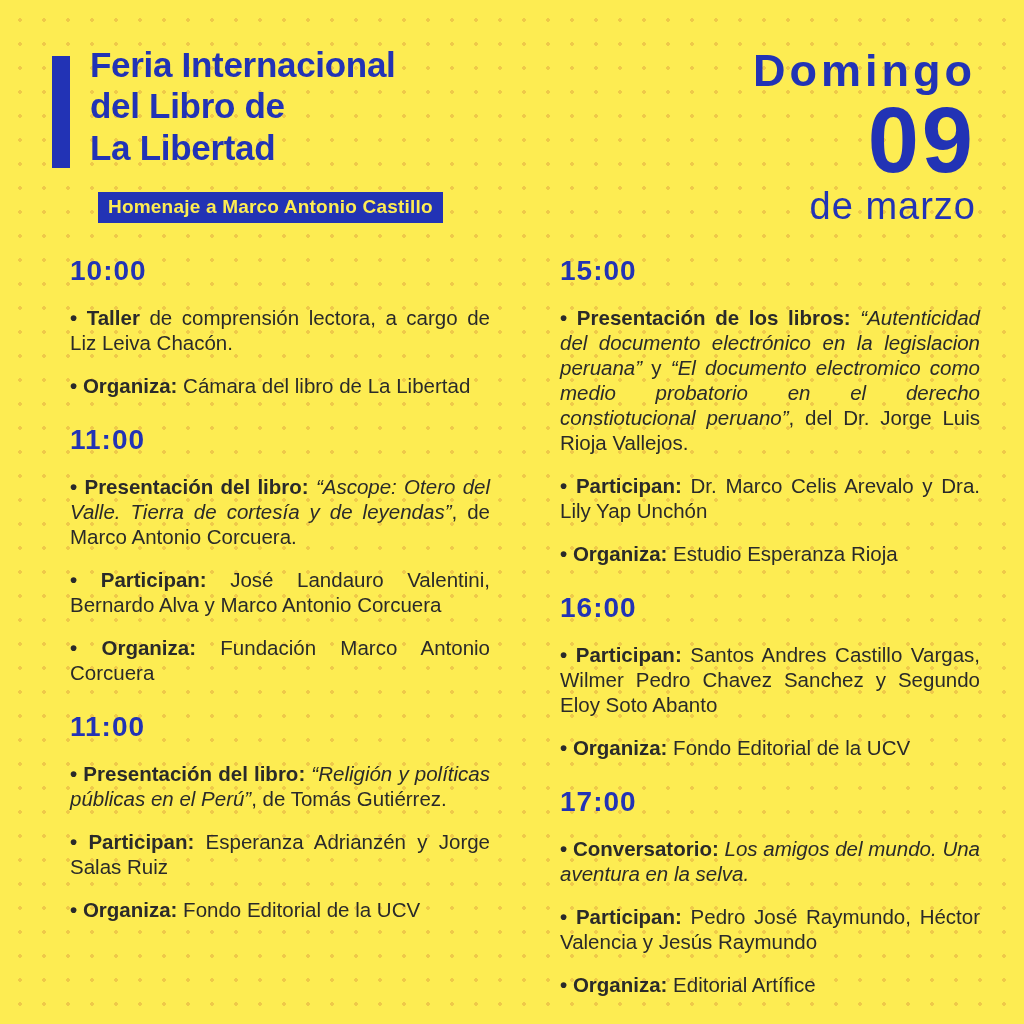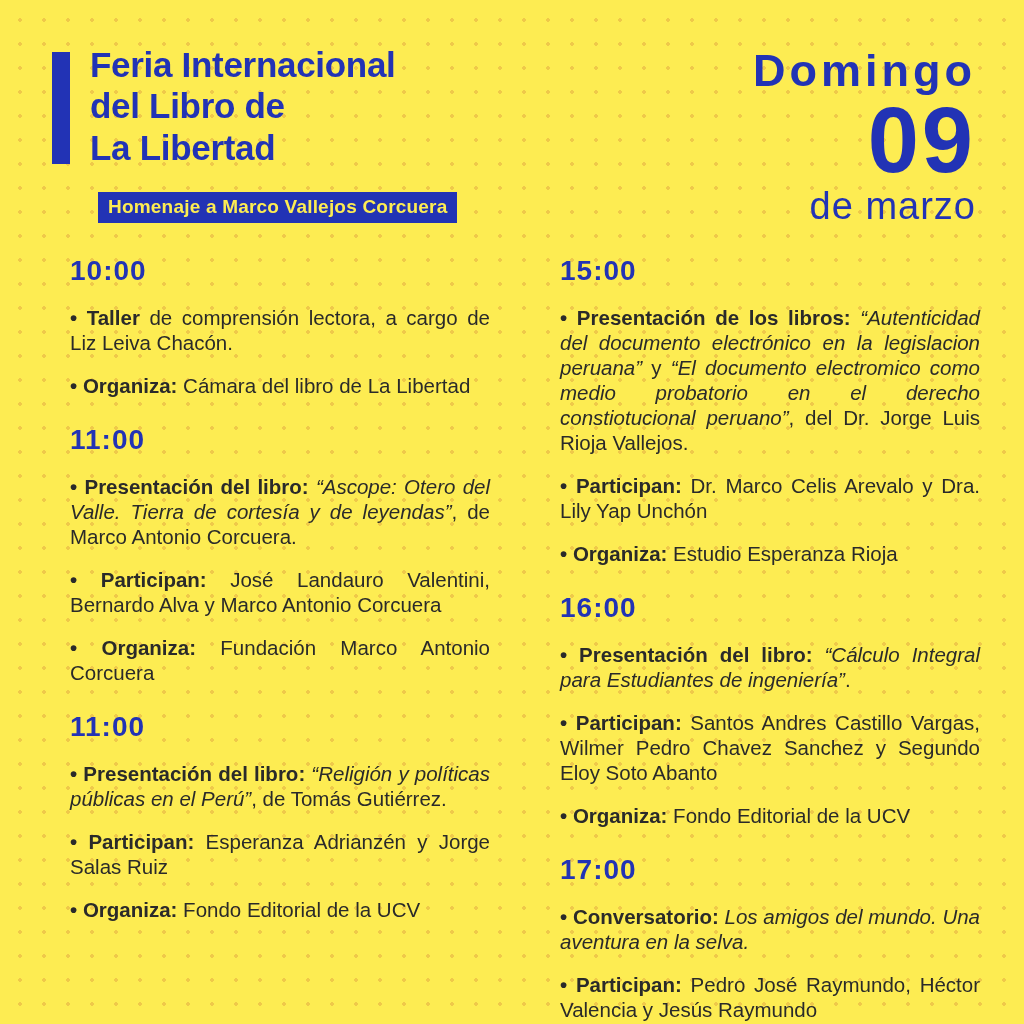--- a/index.html
+++ b/index.html
@@ -35,21 +35,21 @@
     top: 44px;
     left: 52px;
     right: 48px;
     height: 180px;
   }
   .brand {
     position: absolute;
     left: 0;
     top: 0;
     display: flex;
-    align-items: center;
+    align-items: flex-end;
   }
   .brand-bar {
     width: 18px;
     height: 112px;
     background: #2233b5;
     margin-right: 20px;
     margin-top: 4px;
   }
   .brand-title {
     color: #2233b5;
@@ -148,21 +148,21 @@
 <div id="page">
   <div id="dots"></div>
 
   <div class="header">
     <div class="brand">
       <div class="brand-bar"></div>
       <div class="brand-title">Feria Internacional
 del Libro de
 La Libertad</div>
     </div>
-    <div class="homenaje">Homenaje a Marco Vallejos Corcuera</div>
+    <div class="homenaje">Homenaje a Marco Antonio Castillo</div>
     <div class="date-block">
       <div class="date-weekday">Domingo</div>
       <div class="date-day">09</div>
       <div class="date-month">de marzo</div>
     </div>
   </div>
 
   <div class="columns">
     <div class="col left" id="col-left">
         <div class="slot">
@@ -185,21 +185,20 @@
       </div>
     <div class="col right" id="col-right">
         <div class="slot">
           <div class="slot-time">15:00</div>
           <p class="entry"><span class="bullet">• </span><b>Presentación de los libros:</b><i> “Autenticidad del documento electrónico en la legislacion peruana”</i><span> y </span><i>“El documento electromico como medio probatorio en el derecho constiotucional peruano”</i><span>, del Dr.  Jorge Luis Rioja Vallejos.</span></p>
           <p class="entry"><span class="bullet">• </span><b>Participan:</b><span> Dr. Marco Celis Arevalo y Dra. Lily Yap Unchón</span></p>
           <p class="entry"><span class="bullet">• </span><b>Organiza:</b><span> Estudio Esperanza Rioja</span></p>
         </div>
         <div class="slot">
           <div class="slot-time">16:00</div>
-          <p class="entry"><span class="bullet">• </span><b>Presentación del libro:</b><i> “Cálculo Integral para Estudiantes de ingeniería”</i><span>.</span></p>
           <p class="entry"><span class="bullet">• </span><b>Participan:</b><span> Santos Andres Castillo Vargas, Wilmer Pedro Chavez Sanchez y Segundo Eloy Soto Abanto</span></p>
           <p class="entry"><span class="bullet">• </span><b>Organiza:</b><span> Fondo Editorial de la UCV</span></p>
         </div>
         <div class="slot">
           <div class="slot-time">17:00</div>
           <p class="entry"><span class="bullet">• </span><b>Conversatorio:</b><i> Los amigos del mundo. Una aventura en la selva.</i></p>
           <p class="entry"><span class="bullet">• </span><b>Participan:</b><span> Pedro José Raymundo, Héctor Valencia y Jesús Raymundo</span></p>
           <p class="entry"><span class="bullet">• </span><b>Organiza:</b><span> Editorial Artífice</span></p>
         </div>
       </div>

